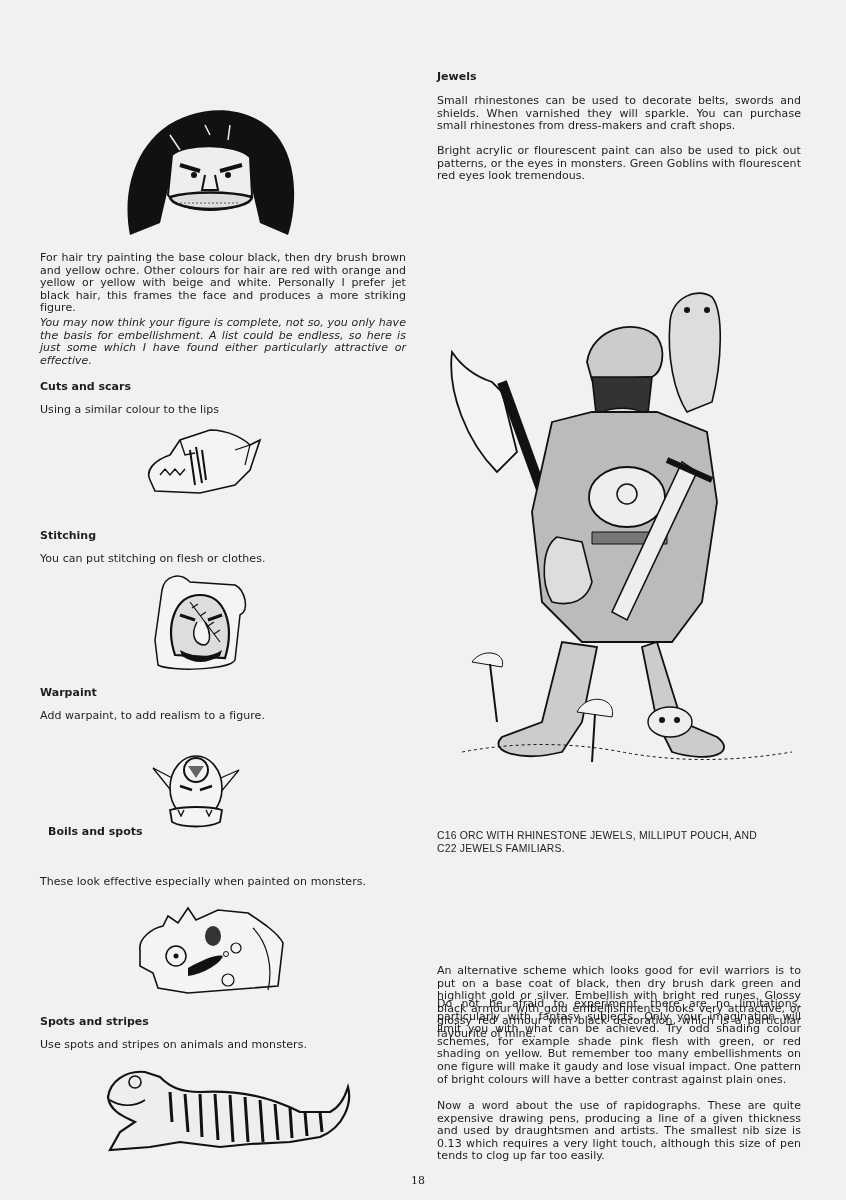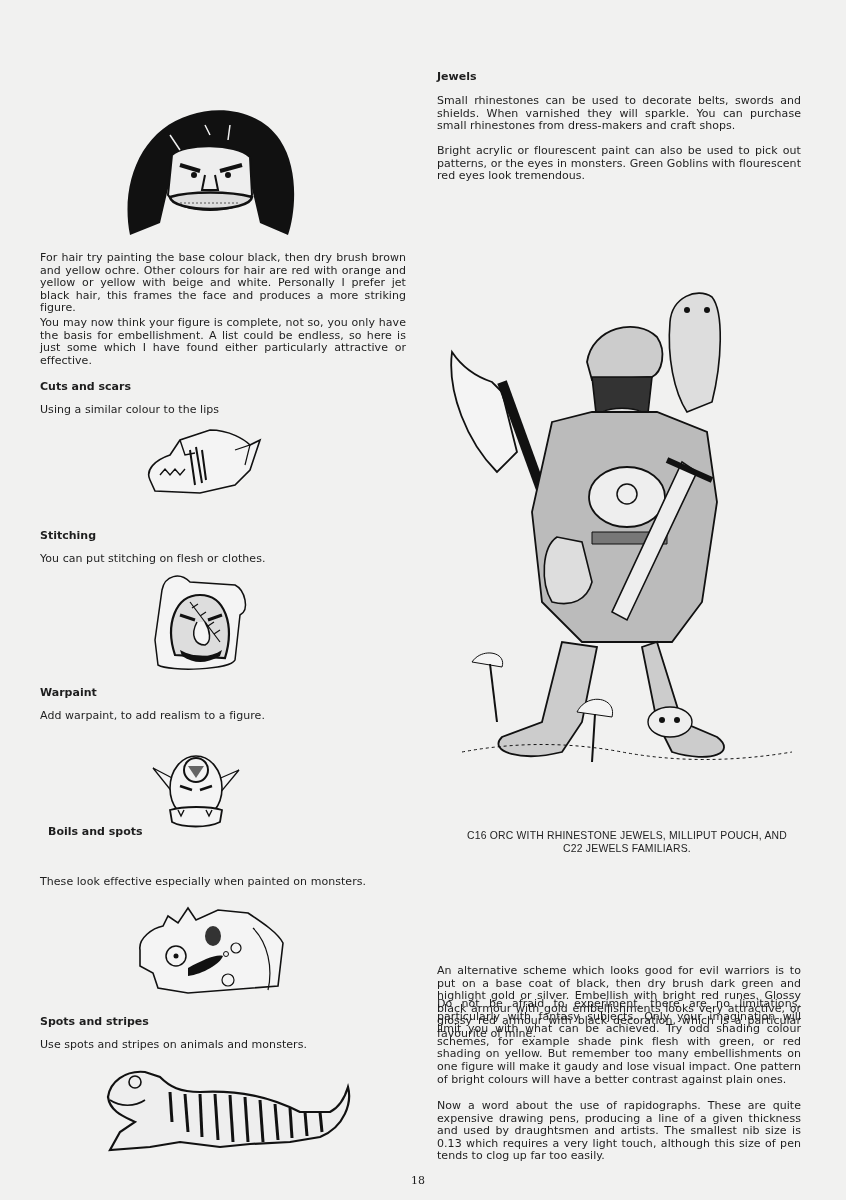--- a/index.html
+++ b/index.html
@@ -45,21 +45,21 @@
       <circle cx="84" cy="80" r="3" fill="#111"></circle>
         <circle cx="118" cy="80" r="3" fill="#111"></circle>
       <path d="M95,80 L92,95 L108,95 L105,80" fill="none" stroke="#111" stroke-width="2"></path>
       <path d="M60,102 C80,96 120,96 142,102 C140,118 62,118 60,102 Z" fill="#ddd" stroke="#111" stroke-width="2.5"></path>
       <path d="M70,108 L130,108" stroke="#555" stroke-width="1" stroke-dasharray="2,2"></path>
       <path d="M95,30 L100,40 M120,30 L118,45 M60,40 L70,55" stroke="#eee" stroke-width="1.5"></path>
     </svg>
   </div>
 
   <p class="para left" style="left:40px;top:252px;">For hair try painting the base colour black, then dry brush brown and yellow ochre. Other colours for hair are red with orange and yellow or yellow with beige and white.  Personally I prefer jet black hair, this frames the face and produces a more striking figure.</p>
-  <p class="para left" style="left:40px;top:317px;">You may now think your figure is complete, not so, you only have the basis for embellishment.  A list could be endless, so here is just some which I have found either particularly attractive or effective.</p>
+  <p class="para left" style="left:40px;top:317px;font-style:italic;">You may now think your figure is complete, not so, you only have the basis for embellishment.  A list could be endless, so here is just some which I have found either particularly attractive or effective.</p>
 
   <h3 class="heading" style="left:40px;top:380px;">Cuts and scars</h3>
   <p class="para left" style="left:40px;top:404px;">Using a similar colour to the lips</p>
   <div class="illus" style="left:140px;top:425px;width:125px;height:75px;">
     <svg viewBox="0 0 125 75">
       <path d="M10,55 C5,45 15,35 30,30 L40,15 L70,5 C90,5 105,15 110,20 L120,15 L110,45 L95,60 L60,68 L15,66 Z" fill="#f4f4f4" stroke="#111" stroke-width="1.6"></path>
       <path d="M20,50 L25,44 L30,50 L35,44 L40,50 L45,44" fill="none" stroke="#111" stroke-width="1.4"></path>
       <path d="M50,25 L55,60 M56,22 L62,58 M62,25 L66,55" stroke="#111" stroke-width="2"></path>
       <path d="M40,15 L45,30 L55,28" fill="none" stroke="#111" stroke-width="1.4"></path>
       <path d="M95,25 L110,20 L105,40" fill="none" stroke="#111" stroke-width="1.2"></path>
@@ -167,21 +167,21 @@
         <path d="M48,382 L55,440" stroke="#111" stroke-width="2"></path>
       <path d="M135,430 C145,410 175,415 170,435 Z" fill="#f4f4f4" stroke="#111"></path>
         <path d="M153,432 L150,480" stroke="#111" stroke-width="2"></path>
       <ellipse cx="228" cy="440" rx="22" ry="15" fill="#eee" stroke="#111" stroke-width="1.4"></ellipse>
       <circle cx="220" cy="438" r="3" fill="#111"></circle>
         <circle cx="235" cy="438" r="3" fill="#111"></circle>
       <path d="M20,470 Q100,455 180,470 T350,470" fill="none" stroke="#111" stroke-width="1" stroke-dasharray="3,3"></path>
     </svg>
   </div>
 
-  <div class="caption" style="left:437px;top:830px;text-align:center;">
+  <div class="caption" style="left:437px;top:830px;">
     <div>C16 ORC WITH RHINESTONE JEWELS, MILLIPUT POUCH, AND</div>
     <div>C22 JEWELS FAMILIARS.</div>
   </div>
 
   <p class="para right" style="left:437px;top:965px;">An alternative scheme which looks good for evil warriors is to put on a base coat of black, then dry brush dark green and  highlight gold or silver.  Embellish with bright red runes.  Glossy black armour with gold embellishments looks very attractive, or glossy red armour with black decoration, which is a particular favourite of mine.</p>
   <p class="para right" style="left:437px;top:998px;">Do not be afraid to experiment, there are no limitations, particularly with fantasy subjects.  Only your imagination will limit you with what can be achieved.  Try odd shading colour schemes, for example shade pink flesh with green, or  red shading on yellow. But remember too many embellishments on one figure will make it gaudy and lose visual impact.  One pattern of bright colours will have a better contrast against plain ones.</p>
   <p class="para right" style="left:437px;top:1100px;">Now a word about the use of rapidographs.  These are quite expensive drawing pens, producing a line of a given thickness and used by draughtsmen and artists.  The smallest nib size is 0.13 which requires a very light touch, although this size of pen tends to clog up far too easily.</p>
 
   <div class="pagenum">18</div>
 </div>

